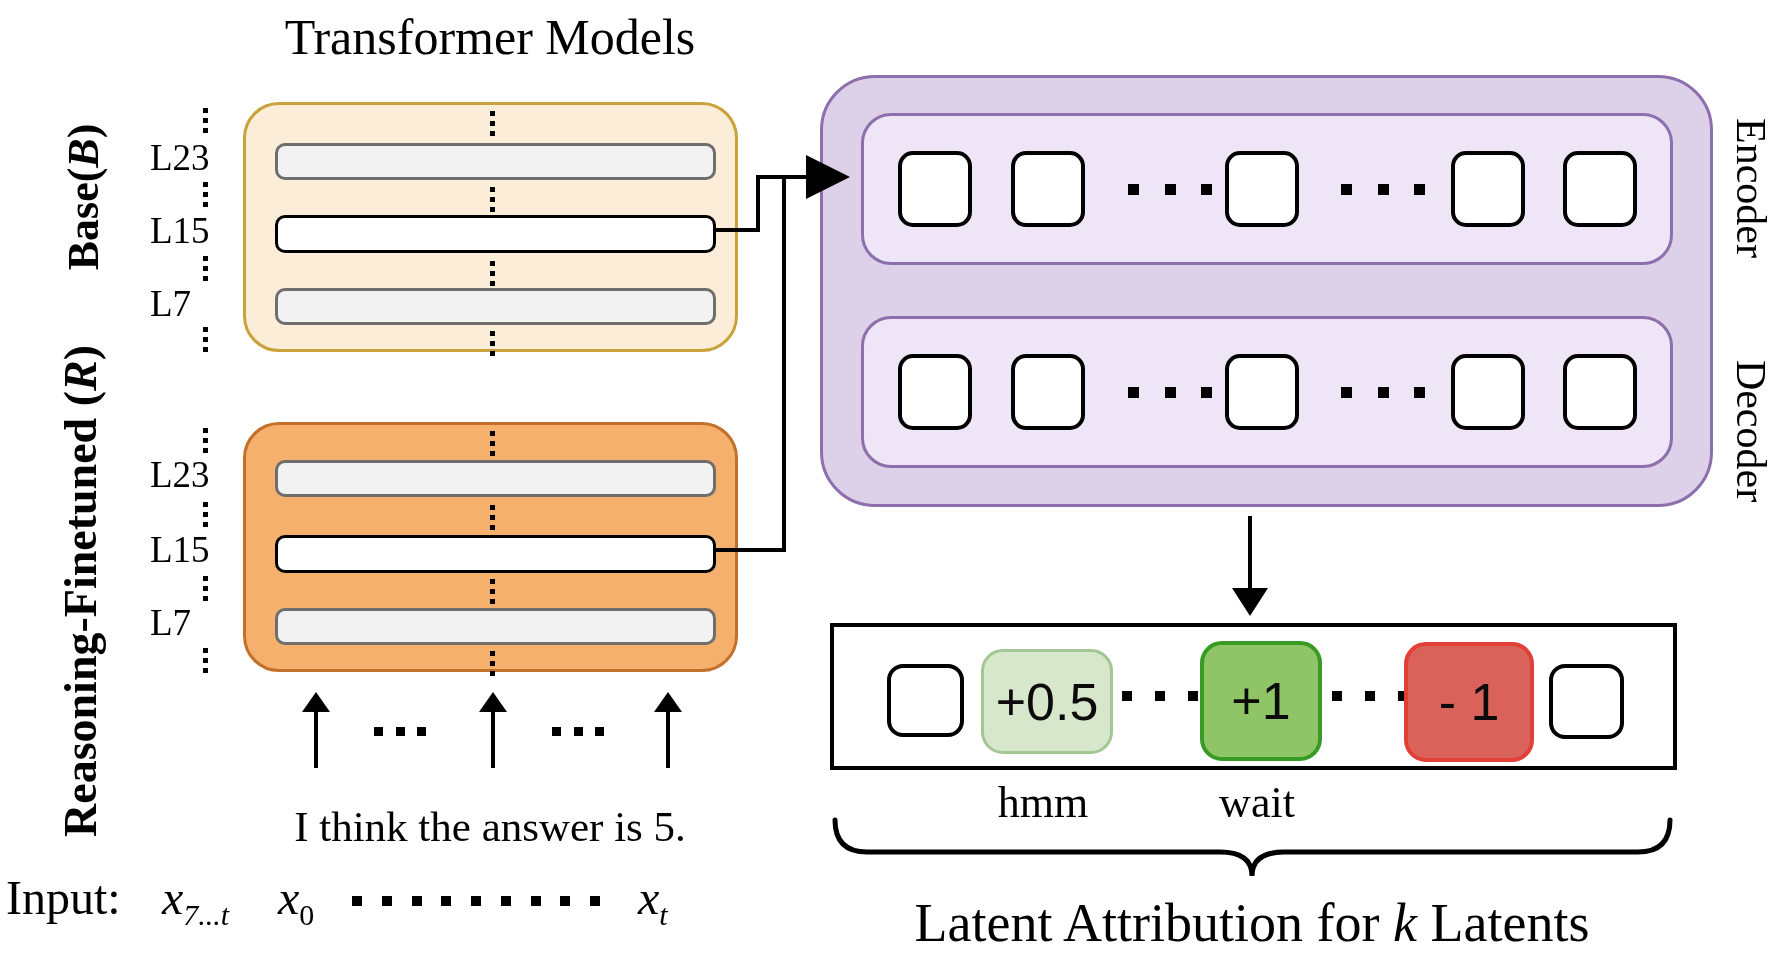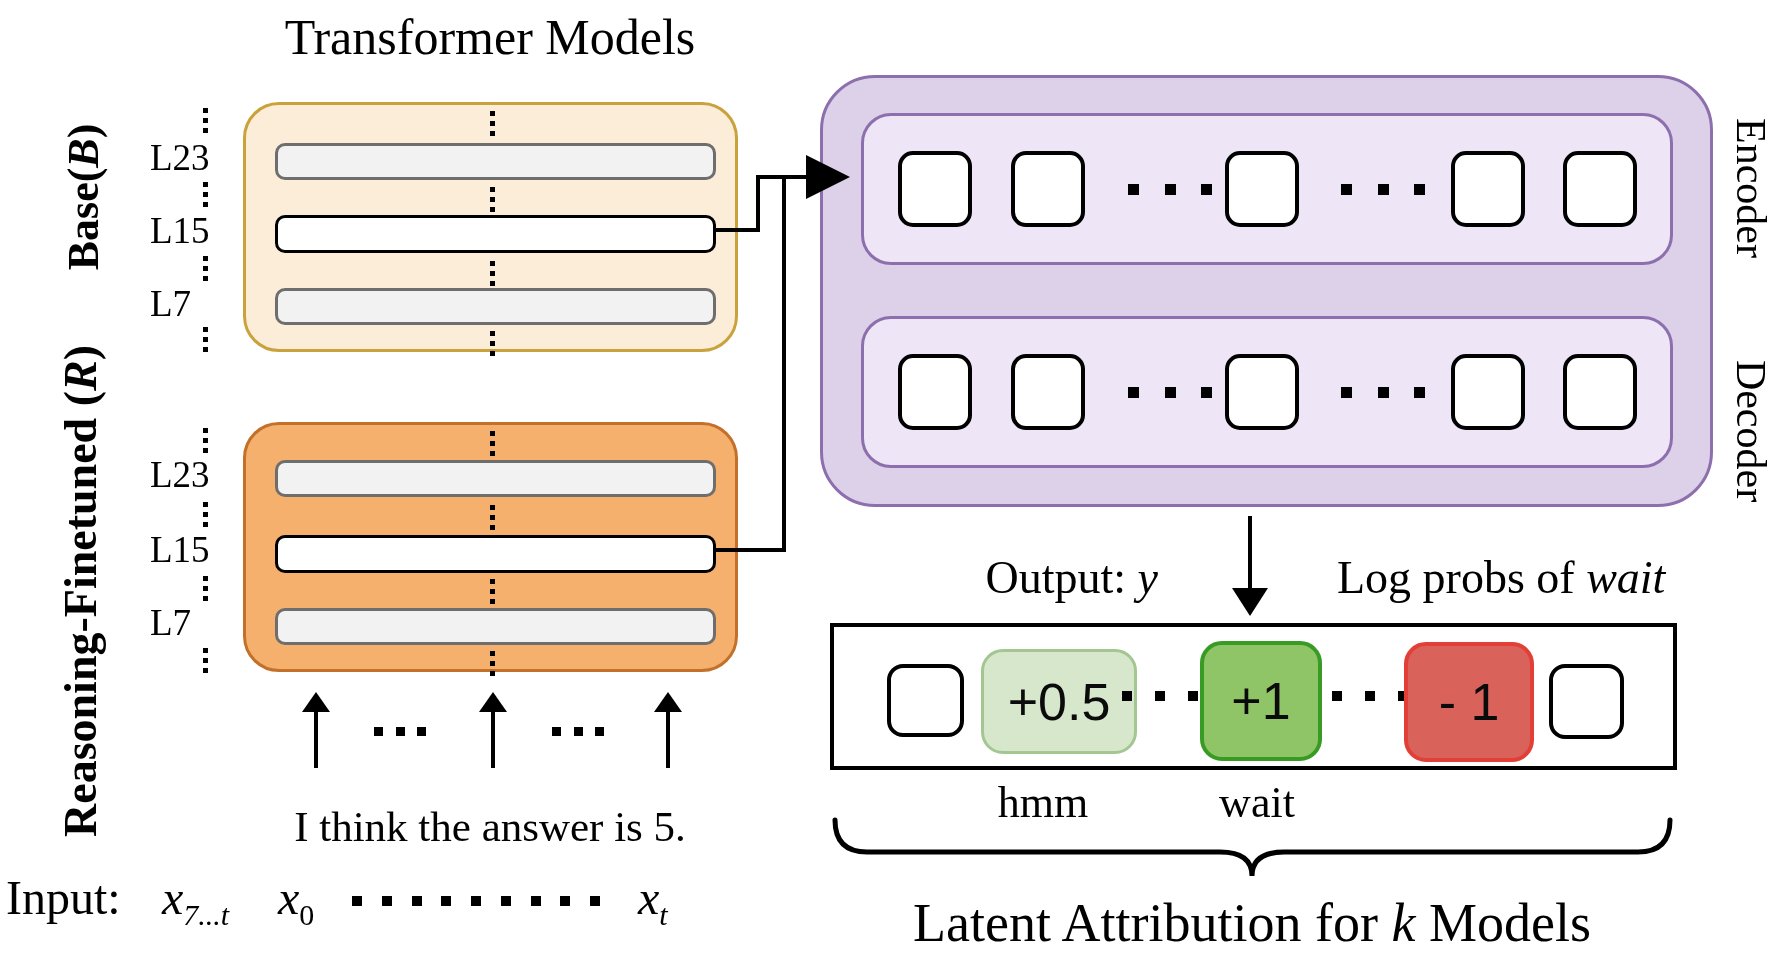--- a/index.html
+++ b/index.html
@@ -213,26 +213,24 @@
         <span style="width:11px;height:11px;"></span>
         <span style="width:11px;height:11px;"></span>
       </div>
     <div class="cell" style="left:628px;top:276px;"></div>
     <div class="cell" style="left:740px;top:276px;"></div>
   </div>
 
   <div class="abs side-label rot-cw" style="left:1643px;top:166px;">Encoder</div>
   <div class="abs side-label rot-cw" style="left:1643px;top:409px;">Decoder</div>
 
-  <div class="abs io-label" style="left:890px;top:551px;width:268px;text-align:right;"><span>Output: </span><i>y</i></div>
-  <div class="abs io-label" style="left:1337px;top:551px;"><span>Log probs of </span><i>wait</i></div>
 
   <div class="abs attr-rect" style="left:830px;top:623px;width:847px;height:147px;">
     <div class="attr-cell" style="left:53px;top:37px;width:77px;height:73px;"></div>
-    <div class="val-box val-light" style="left:147px;top:22px;width:156px;height:105px;">
+    <div class="val-box val-light" style="left:147px;top:22px;width:132px;height:105px;">
         <span>+0.5</span>
       </div>
     <div class="abs hdots" style="left:288px;top:64px;width:76px;">
         <span style="width:10px;height:10px;"></span>
         <span style="width:10px;height:10px;"></span>
         <span style="width:10px;height:10px;"></span>
       </div>
     <div class="val-box val-pos" style="left:366px;top:14px;width:122px;height:120px;">
         <span>+1</span>
       </div>
@@ -243,21 +241,21 @@
       </div>
     <div class="val-box val-neg" style="left:570px;top:15px;width:130px;height:120px;">
         <span>- 1</span>
       </div>
     <div class="attr-cell" style="left:715px;top:37px;width:75px;height:75px;"></div>
   </div>
 
   <div class="abs token-label" style="left:963px;top:777px;width:160px;">hmm</div>
   <div class="abs token-label" style="left:1177px;top:777px;width:160px;">wait</div>
 
-  <div class="abs caption" style="left:827px;top:892px;width:850px;"><span>Latent Attribution for </span><i>k</i><span> Models</span></div>
+  <div class="abs caption" style="left:827px;top:892px;width:850px;"><span>Latent Attribution for </span><i>k</i><span> Latents</span></div>
 
   <svg class="overlay" width="1780" height="954" viewBox="0 0 1780 954">
     <path d="M713 230 H758 V177 H810" fill="none" stroke="#000" stroke-width="4"></path>
     <path d="M713 550 H784 V177" fill="none" stroke="#000" stroke-width="4"></path>
     <polygon points="806,155 850,177 806,199" fill="#000"></polygon>
 
     <line x1="1250" y1="516" x2="1250" y2="590" stroke="#000" stroke-width="4"></line>
     <polygon points="1232,588 1268,588 1250,616" fill="#000"></polygon>
 
     <line x1="316" y1="768" x2="316" y2="710" stroke="#000" stroke-width="4"></line>

